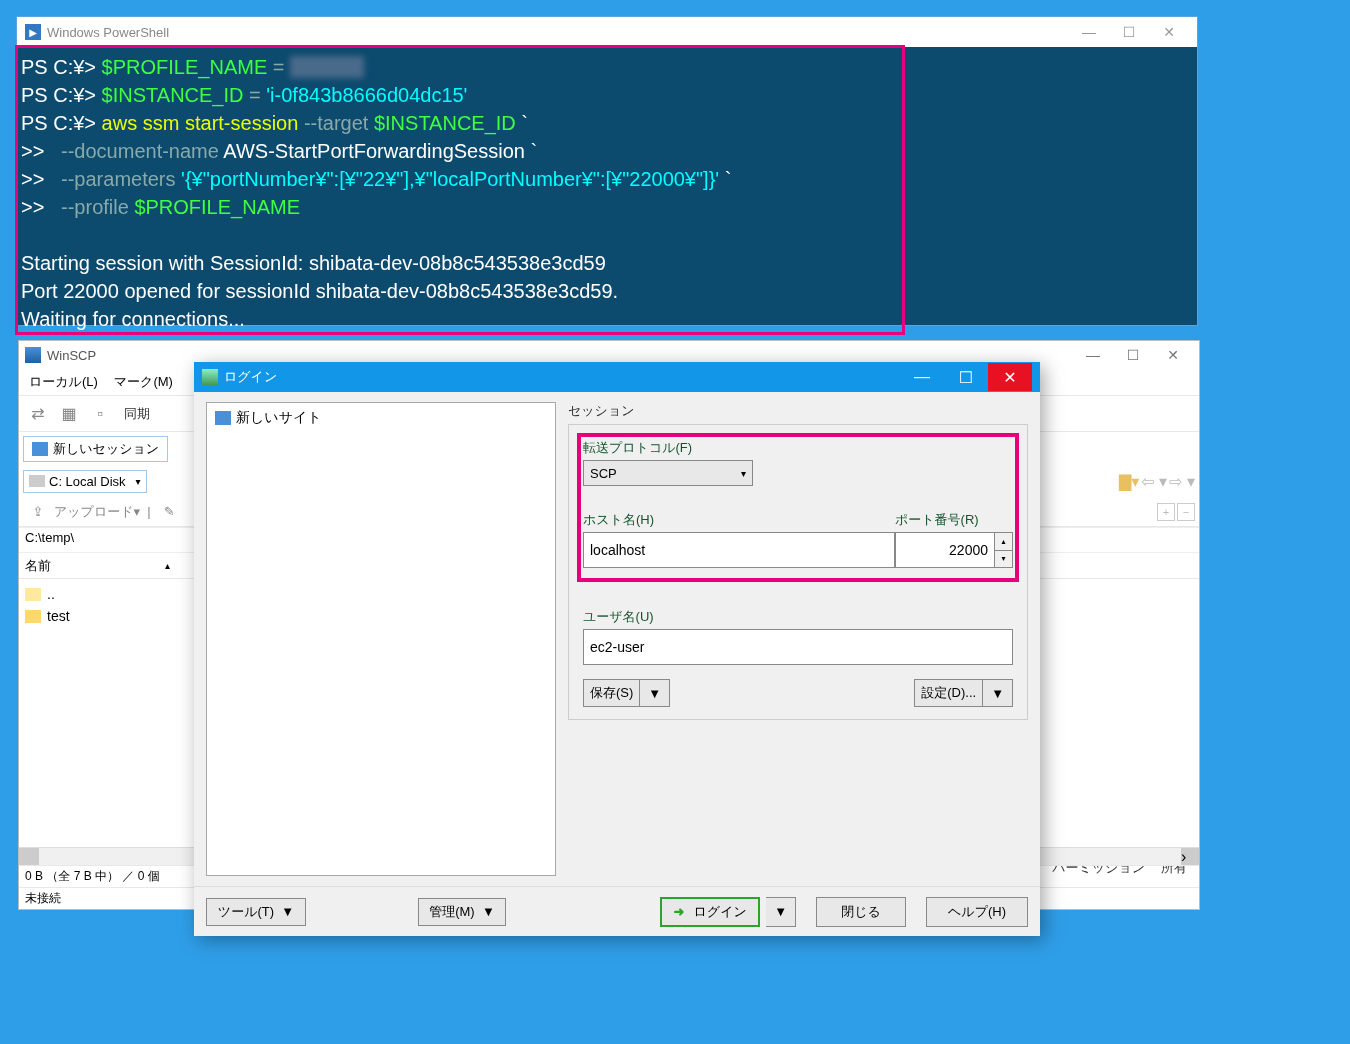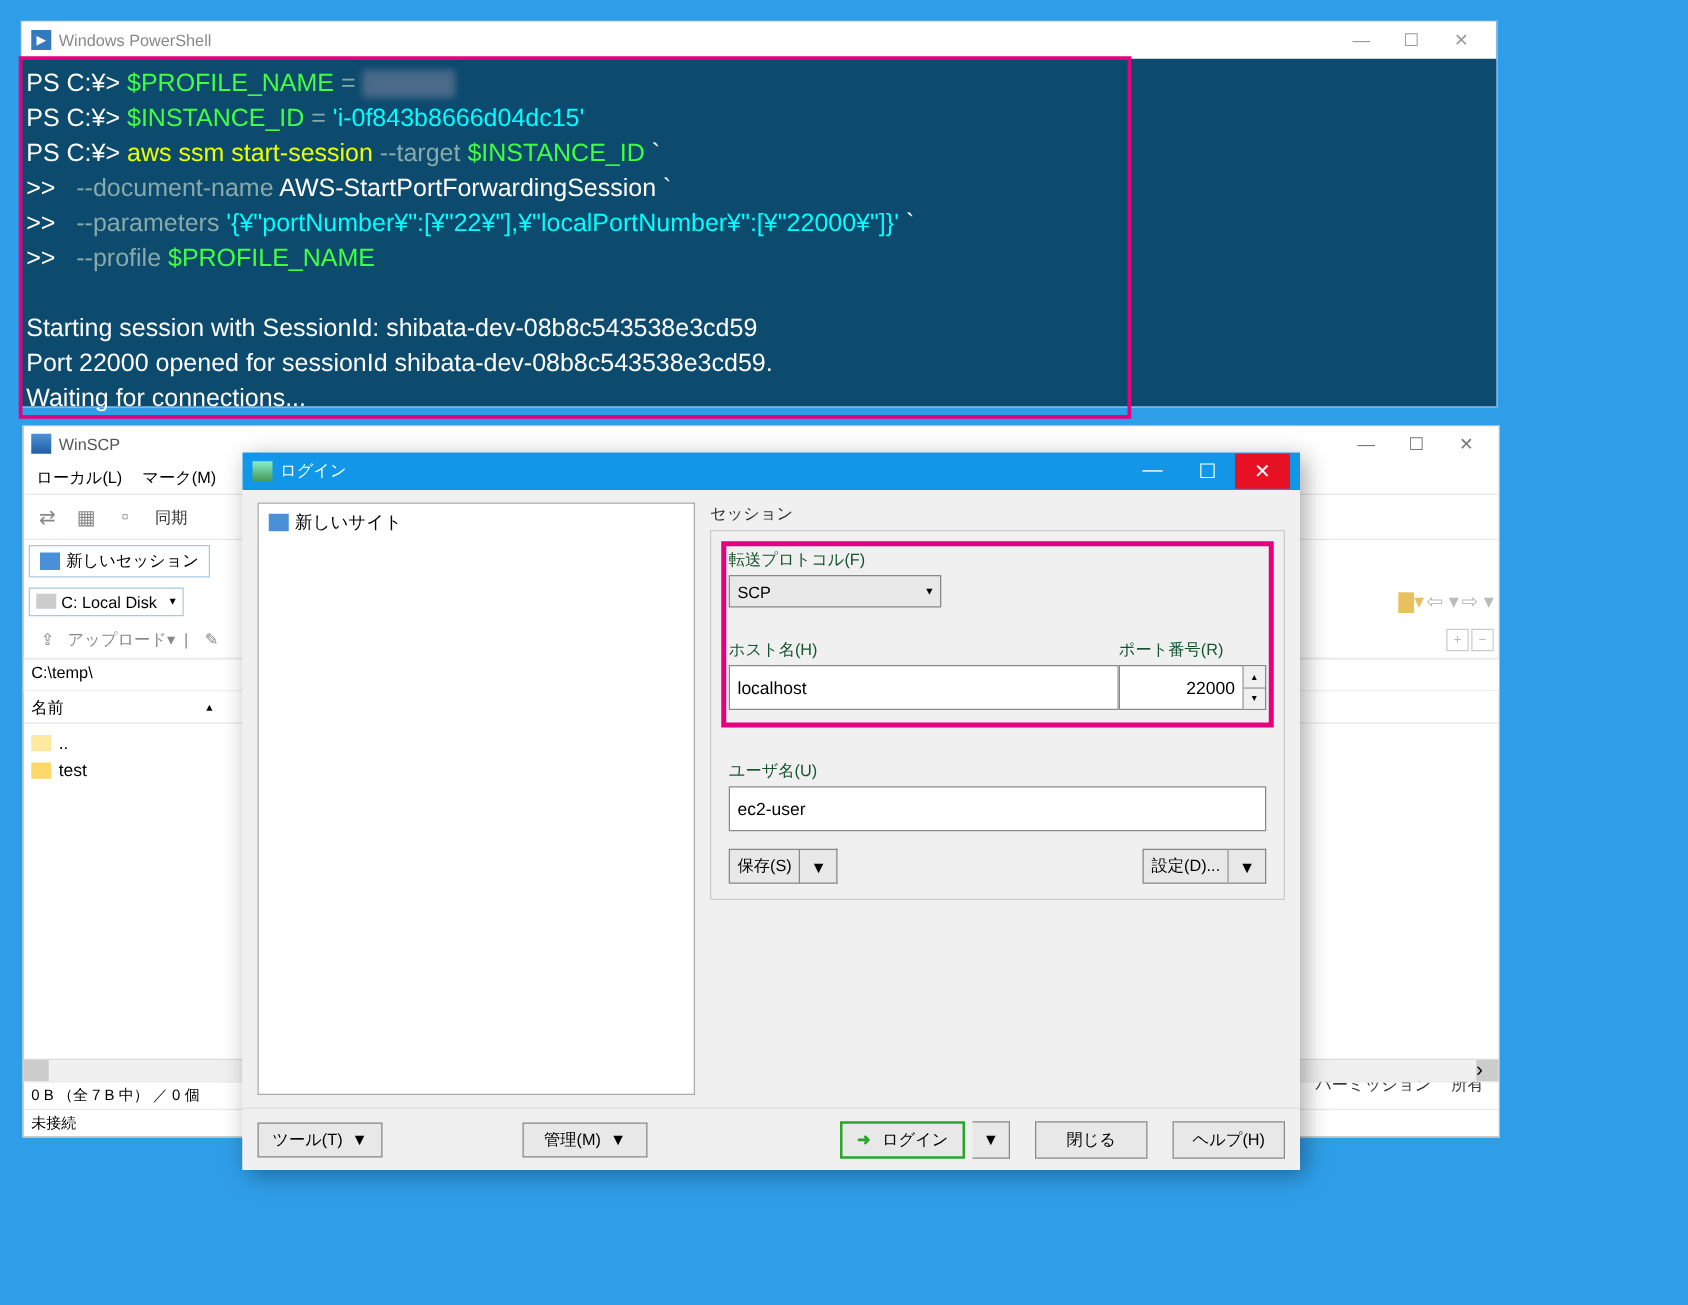--- a/index.html
+++ b/index.html
@@ -258,29 +258,29 @@
               <span>設定(D)...</span>
             </div>
           <div class="btn drop">▼</div>
         </div>
       </div>
     </div>
   </div>
   <div class="login-footer">
     <div class="btn" style="width:100px;"><span>ツール(T)</span>&nbsp;&nbsp;▼</div>
     <div style="width:100px;"></div>
-    <div class="btn" style="width:100px;"><span>管理(M)</span>&nbsp;&nbsp;▼</div>
+    <div class="btn" style="width:88px;"><span>管理(M)</span>&nbsp;&nbsp;▼</div>
     <div class="spacer"></div>
     <div class="btn primary" style="width:100px;border:2px solid #2aa52a;">
       <span class="green-ico">➜</span>
       <span>ログイン</span>
     </div>
     <div class="btn drop" style="height:30px;">▼</div>
     <div style="width:8px;"></div>
     <div class="btn" style="width:90px;height:30px;">
         <span>閉じる</span>
       </div>
     <div style="width:8px;"></div>
-    <div class="btn" style="width:90px;height:30px;">
+    <div class="btn" style="width:102px;height:30px;">
         <span>ヘルプ(H)</span>
       </div>
   </div>
 </div>
 
 </body></html>

